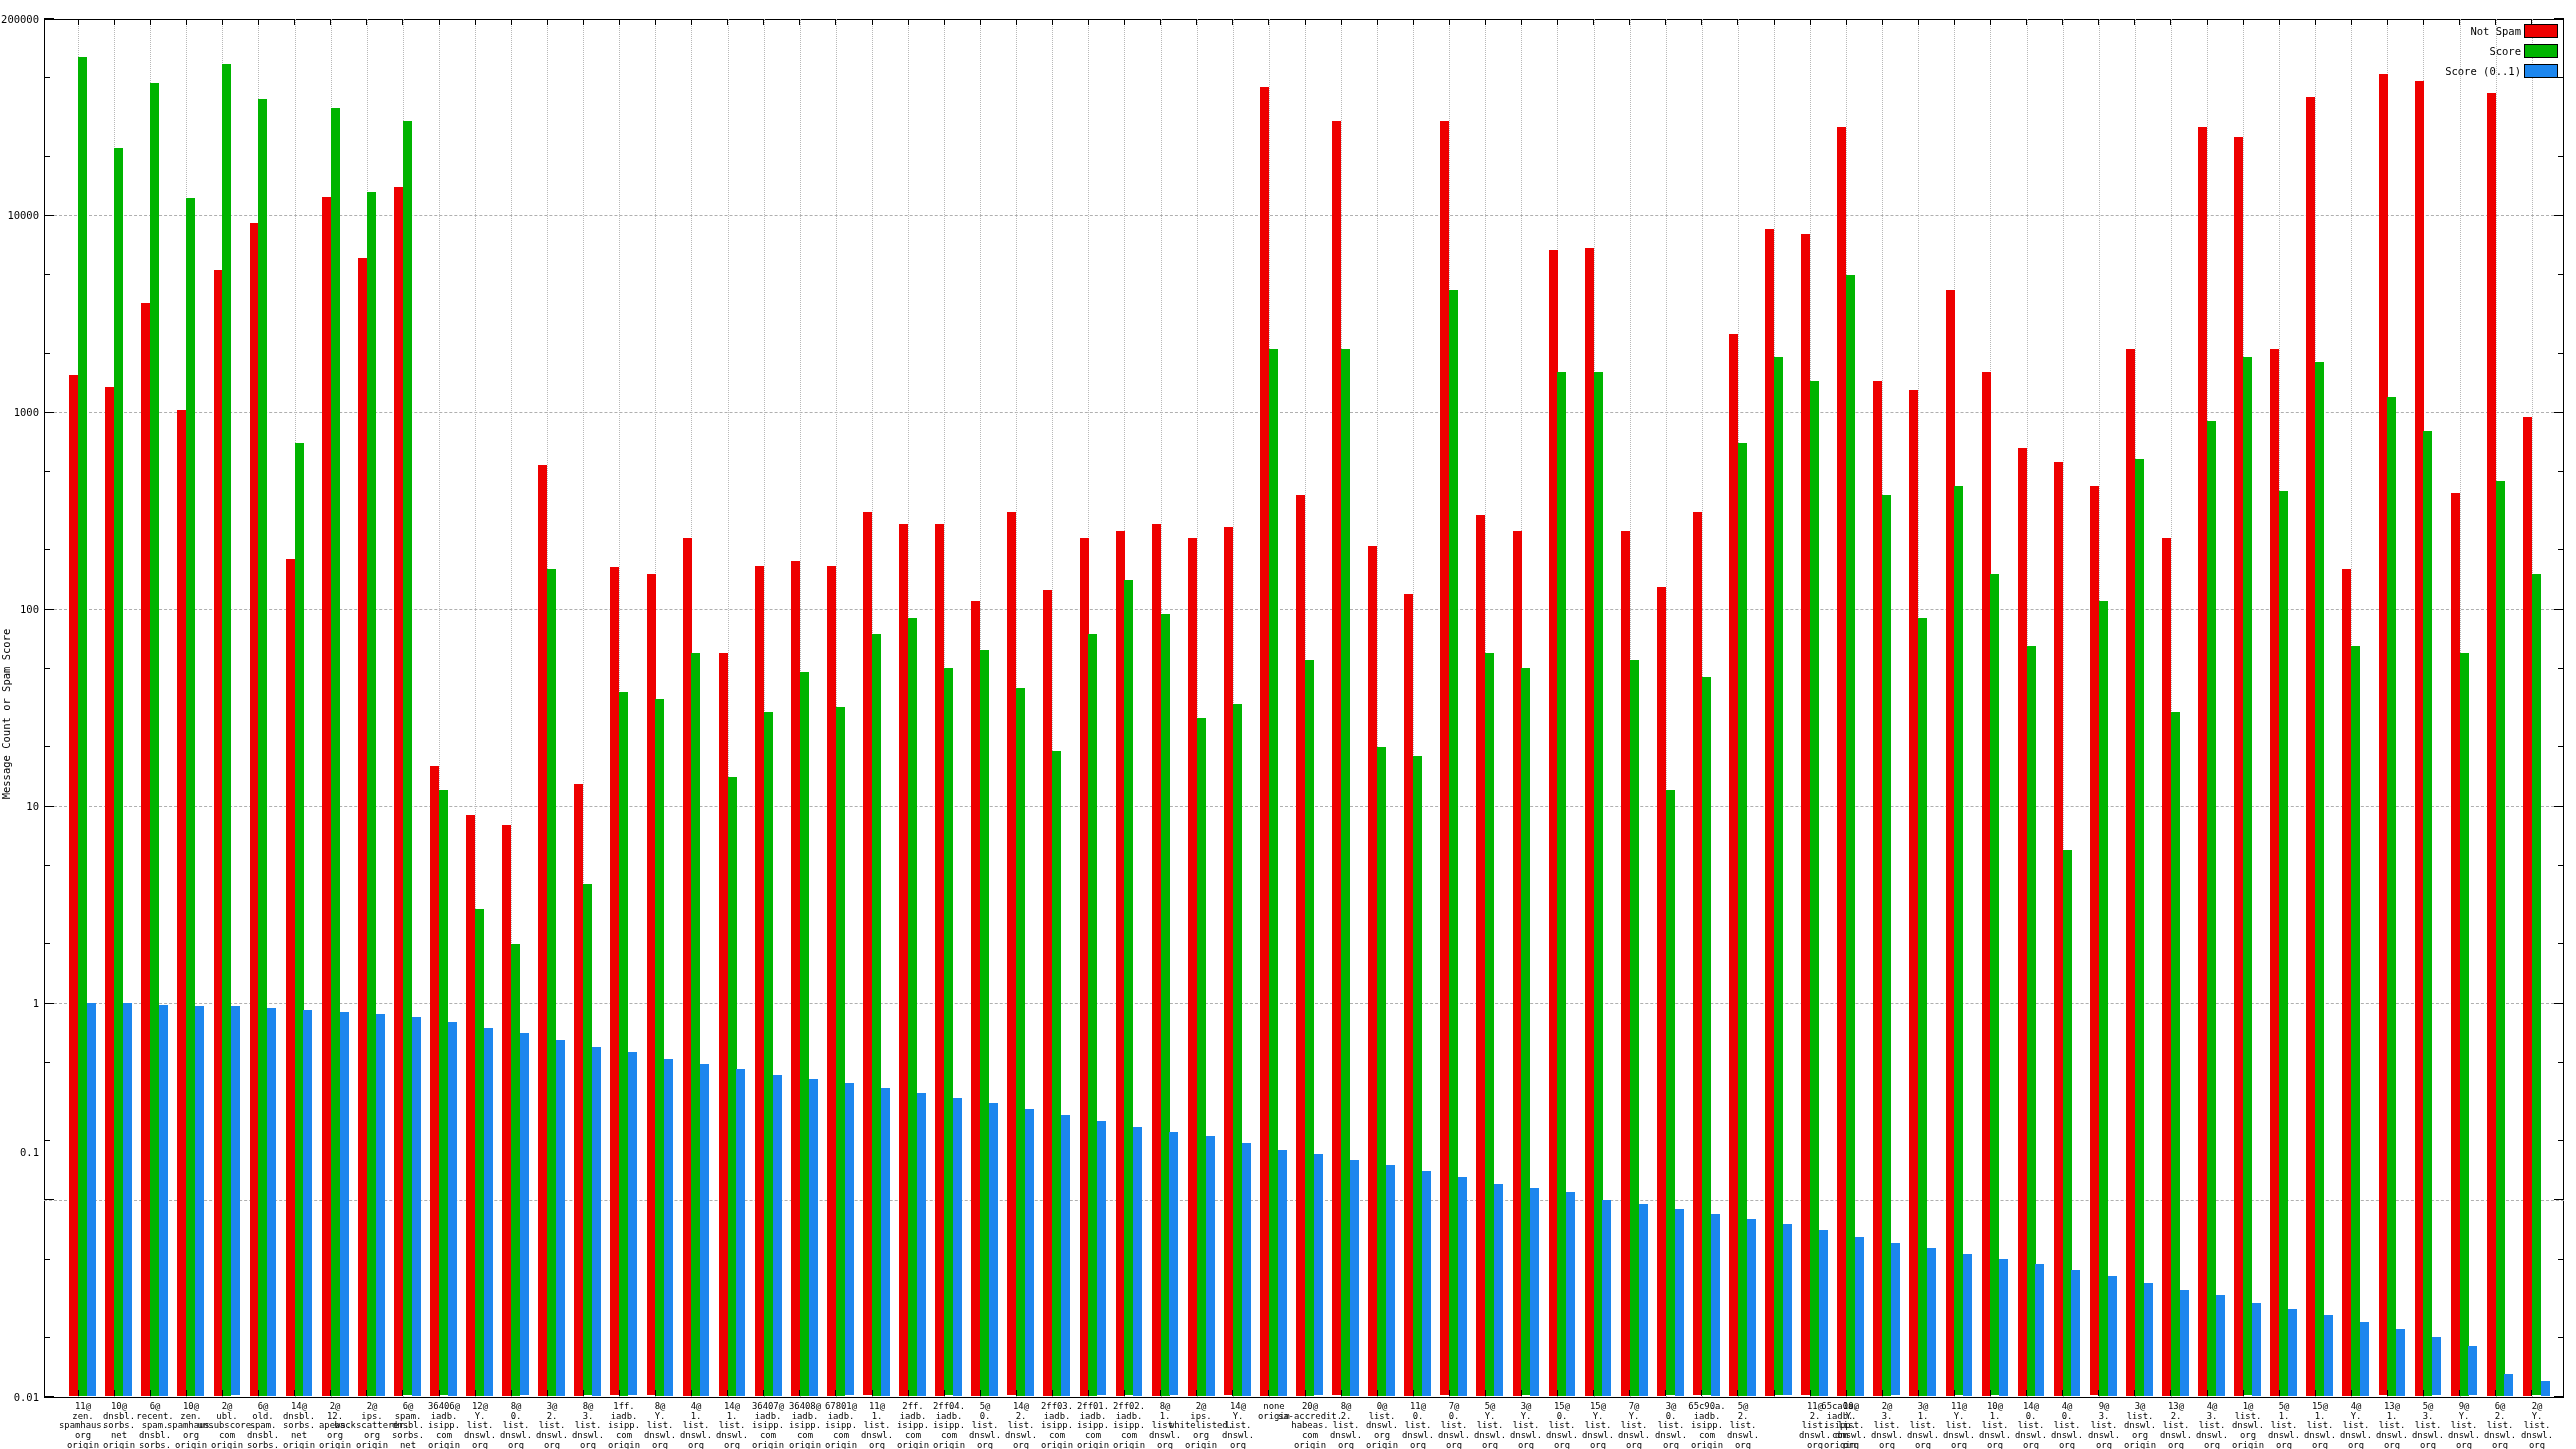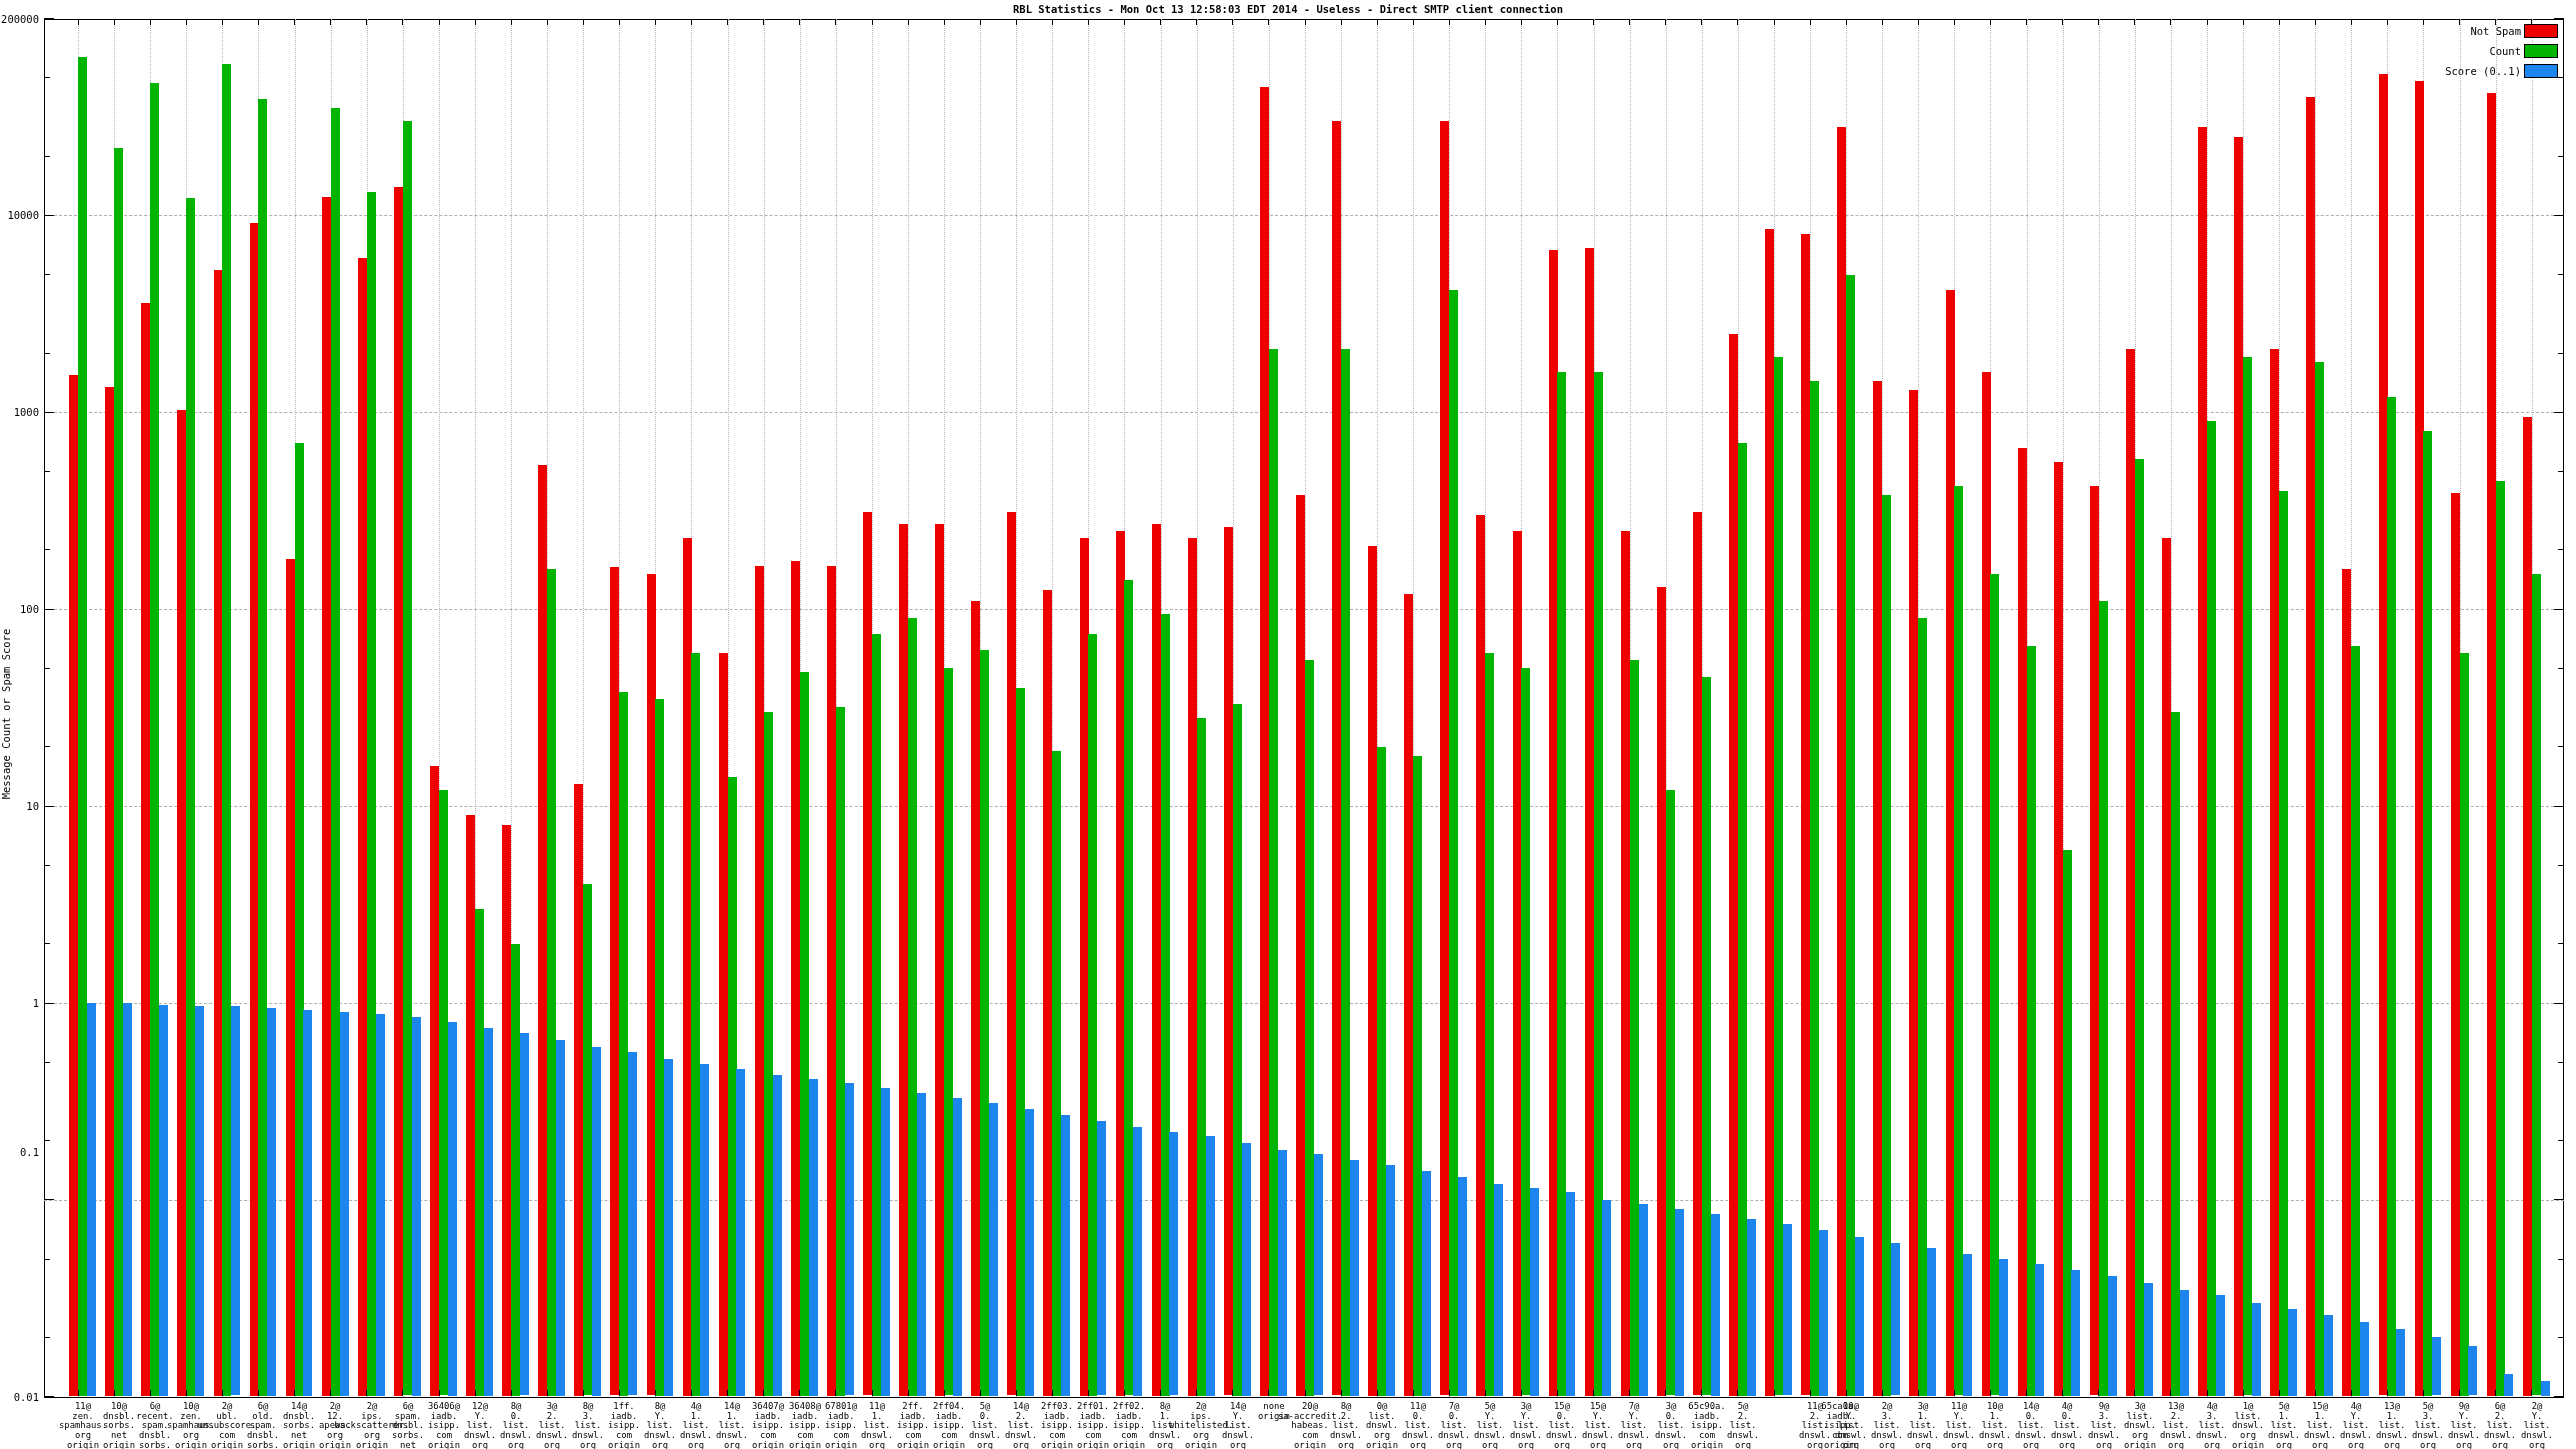--- a/index.html
+++ b/index.html
@@ -18,21 +18,20 @@
           transform:translateX(-50%);white-space:pre;}
   .bar{position:absolute;}
   .legend-row{position:absolute;height:13px;}
   .legend-text{position:absolute;right:37px;top:0.8px;font-size:10.5px;white-space:pre;}
   .legend-swatch{position:absolute;right:0;top:0;width:32px;height:12px;border:0.8px solid #000;}
 </style>
 </head>
 <body>
 
 <div id="stage">
-  <div id="title">RBL Statistics - Mon Oct 13 12:58:03 EDT 2014 - Useless - Direct SMTP client connection</div>
   <div id="ylabel">Message Count or Spam Score</div>
   <div id="plot-border" style="left: 44px; top: 18.5px; width: 2518px; height: 1377px;"></div>
   <div id="grid-layer">
       <div class="hgrid" style="left: 44px; top: 215px; width: 2520px;"></div>
       <div class="hgrid" style="left: 44px; top: 412px; width: 2520px;"></div>
       <div class="hgrid" style="left: 44px; top: 609px; width: 2520px;"></div>
       <div class="hgrid" style="left: 44px; top: 806px; width: 2520px;"></div>
       <div class="hgrid" style="left: 44px; top: 1003px; width: 2520px;"></div>
       <div class="hgrid" style="left: 44px; top: 1200px; width: 2520px;"></div>
       <div class="vgrid" style="left: 78px; top: 18.5px; height: 1378px;"></div>
@@ -895,21 +894,21 @@
 dnswl.
 org
 origin</div>
     </div>
   <div id="legend">
       <div class="legend-row" style="left: 2383px; top: 24px; width: 175px;">
         <div class="legend-text">Not Spam</div>
         <div class="legend-swatch" style="background: rgb(238, 0, 0);"></div>
       </div>
       <div class="legend-row" style="left: 2383px; top: 44px; width: 175px;">
-        <div class="legend-text">Count</div>
+        <div class="legend-text">Score</div>
         <div class="legend-swatch" style="background: rgb(0, 180, 0);"></div>
       </div>
       <div class="legend-row" style="left: 2383px; top: 64px; width: 175px;">
         <div class="legend-text">Score (0..1)</div>
         <div class="legend-swatch" style="background: rgb(28, 134, 238);"></div>
       </div>
     </div>
 </div>
 
 

